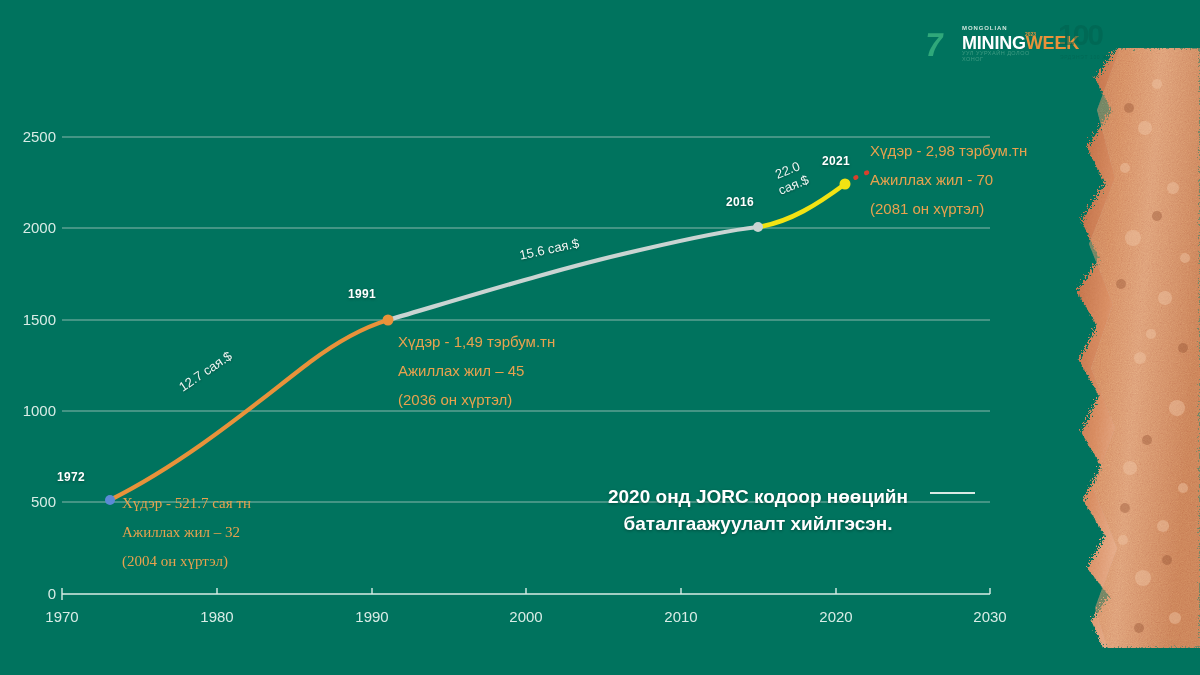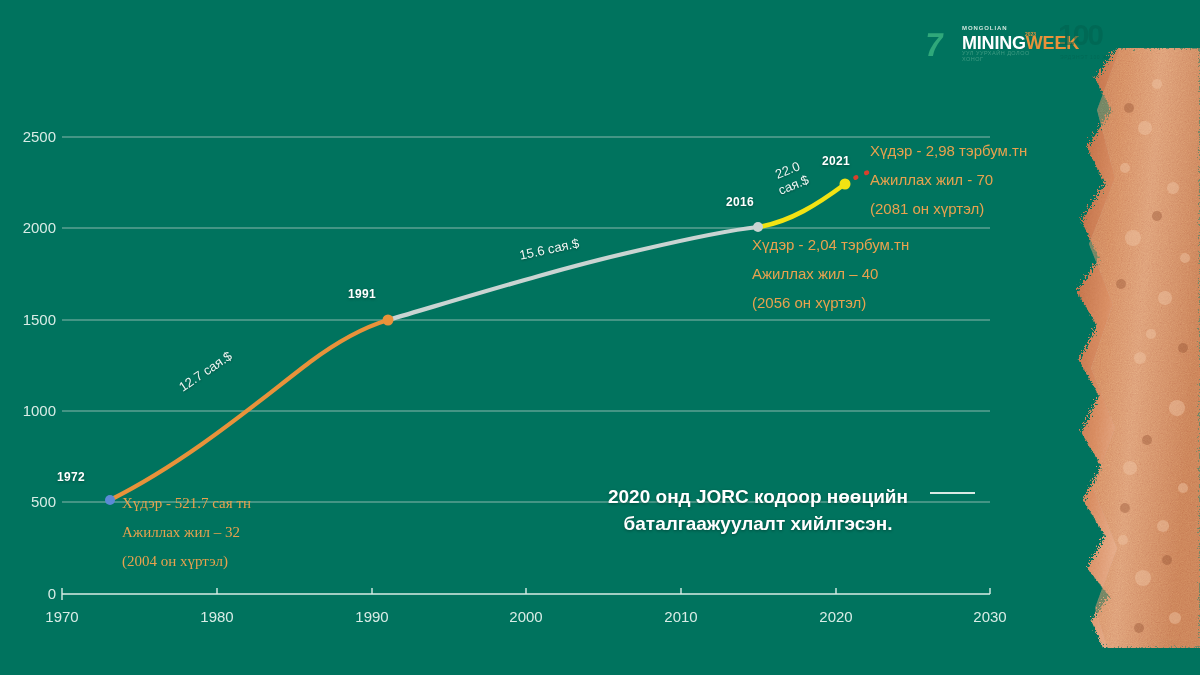--- a/index.html
+++ b/index.html
@@ -204,23 +204,23 @@
     
     <div class="slope-lab" style="left:176px;top:382px;transform:rotate(-34deg);transform-origin:left top;">12.7 сая.$</div>
     <div class="slope-lab" style="left:518px;top:248px;transform:rotate(-12deg);transform-origin:left top;">15.6 сая.$</div>
     <div class="slope-lab" style="left:770px;top:169px;transform:rotate(-22deg);transform-origin:left top;text-align:center;">22.0
 сая.$</div>
 
     
     <div class="note" style="left:122px;top:489px;font-family:Liberation Serif, serif;">Хүдэр - 521.7 сая тн
 Ажиллах жил – 32
 (2004 он хүртэл)</div>
-    <div class="note" style="left:752px;top:231px;">Хүдэр - 2,04 тэрбум.тн
-Ажиллах жил – 40
-(2056 он хүртэл)</div>
+    <div class="note" style="left:398px;top:328px;">Хүдэр - 1,49 тэрбум.тн
+Ажиллах жил – 45
+(2036 он хүртэл)</div>
     <div class="note" style="left:870px;top:137px;">Хүдэр - 2,98 тэрбум.тн
 Ажиллах жил - 70
 (2081 он хүртэл)</div>
 
     
     <div class="caption">2020 онд JORC кодоор нөөцийн
 баталгаажуулалт хийлгэсэн.</div>
   </div>
 
 </div>

